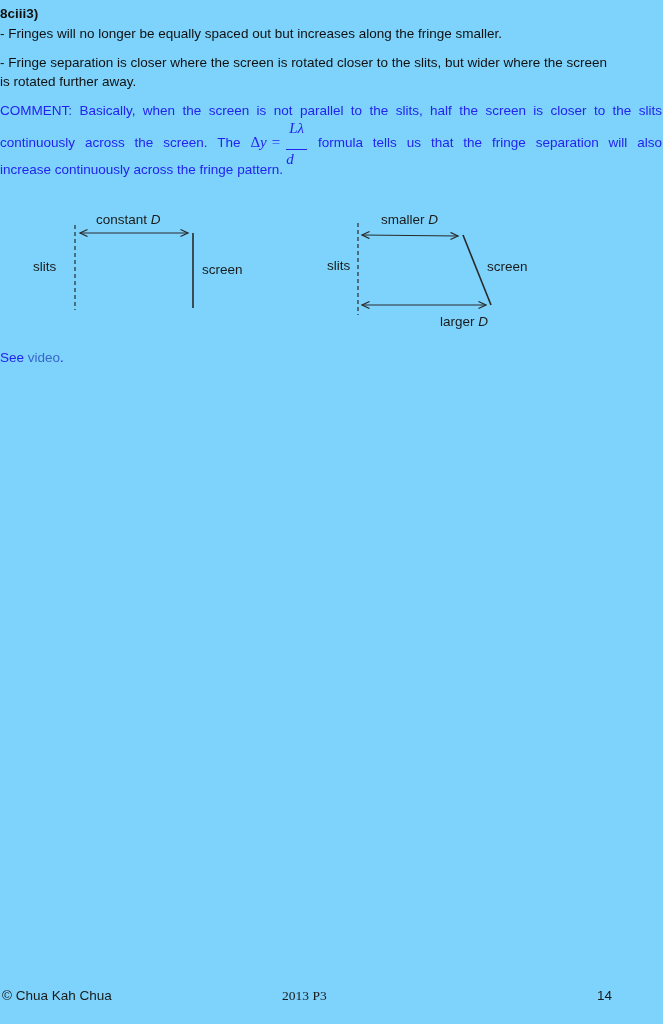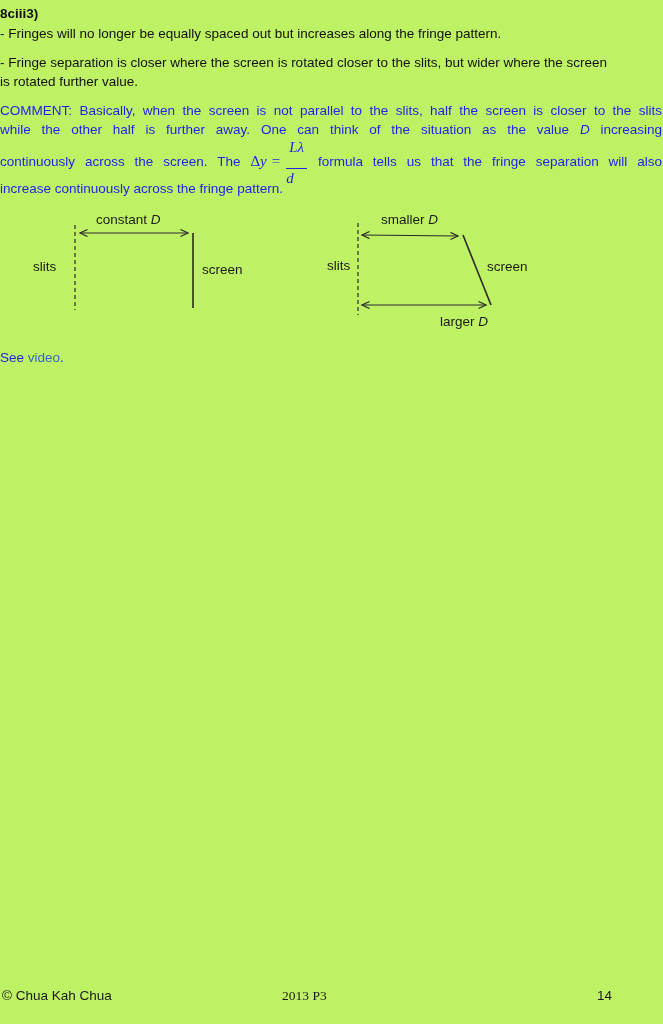--- a/index.html
+++ b/index.html
@@ -1,16 +1,16 @@
 <!DOCTYPE html>
 <html><head>
 <meta charset="utf-8">
 <style>
   html,body{margin:0;padding:0;background:#ffffff;}
-  .page{position:relative;width:663px;height:1024px;background:#bef264;overflow:hidden;
+  .page{position:relative;width:663px;height:1024px;background:#7dd3fc;overflow:hidden;
         font-family:"Liberation Sans",sans-serif;font-size:13.5px;color:#111111;line-height:19px;}
   .abs{position:absolute;}
   .heading{font-weight:bold;}
   .black-line{white-space:nowrap;}
   .comment{color:#2323ee;width:662px;left:0;}
   .jline{text-align:justify;text-align-last:justify;}
   .jline.lastline{text-align:left;text-align-last:left;}
   .formula-line{height:40px;line-height:40px;}
   .formula{display:inline-block;vertical-align:middle;font-family:"Liberation Serif",serif;
            font-size:15px;line-height:normal;white-space:nowrap;}
@@ -27,28 +27,27 @@
   .link{color:#3a66c9;cursor:pointer;}
   .footer-item{position:absolute;line-height:15px;color:#1a1a1a;white-space:nowrap;}
 </style>
 </head>
 <body>
 
 <div class="page">
 
   <div class="abs heading" style="left:0;top:4px;">8ciii3)</div>
 
-  <div class="abs black-line" style="left:0;top:24px;">- Fringes will no longer be equally spaced out but increases along the fringe pattern.</div>
+  <div class="abs black-line" style="left:0;top:24px;">- Fringes will no longer be equally spaced out but increases along the fringe smaller.</div>
 
   <div class="abs black-line" style="left:0;top:53px;">- Fringe separation is closer where the screen is rotated closer to the slits, but wider where the screen</div>
-  <div class="abs black-line" style="left:0;top:72px;">is rotated further value.</div>
+  <div class="abs black-line" style="left:0;top:72px;">is rotated further away.</div>
 
   <div class="abs comment" style="top:101px;">
     <div class="jline">COMMENT: Basically, when the screen is not parallel to the slits, half the screen is closer to the slits</div>
-    <div class="jline"><span>while the other half is further away. One can think of the situation as the value </span><i>D</i><span> increasing</span></div>
     <div class="jline formula-line"><span>continuously across the screen. The </span><span class="formula"><span>Δ</span><i>y</i><span class="eq">=</span><span class="frac"><span class="num"><i>Lλ</i></span><span class="den"><i>d</i></span></span></span><span> formula tells us that the fringe separation will also</span></div>
     <div class="jline lastline">increase continuously across the fringe pattern.</div>
   </div>
 
   <div class="abs diagrams">
     <svg width="663" height="130" viewBox="0 0 663 130">
       <defs>
         <marker id="ah" markerWidth="11" markerHeight="10" refX="8" refY="4" orient="auto-start-reverse" markerUnits="userSpaceOnUse">
           <path d="M0.5,0.5 L8,4 L0.5,7.5" fill="none" stroke="#2a2a2a" stroke-width="1.2"></path>
         </marker>

